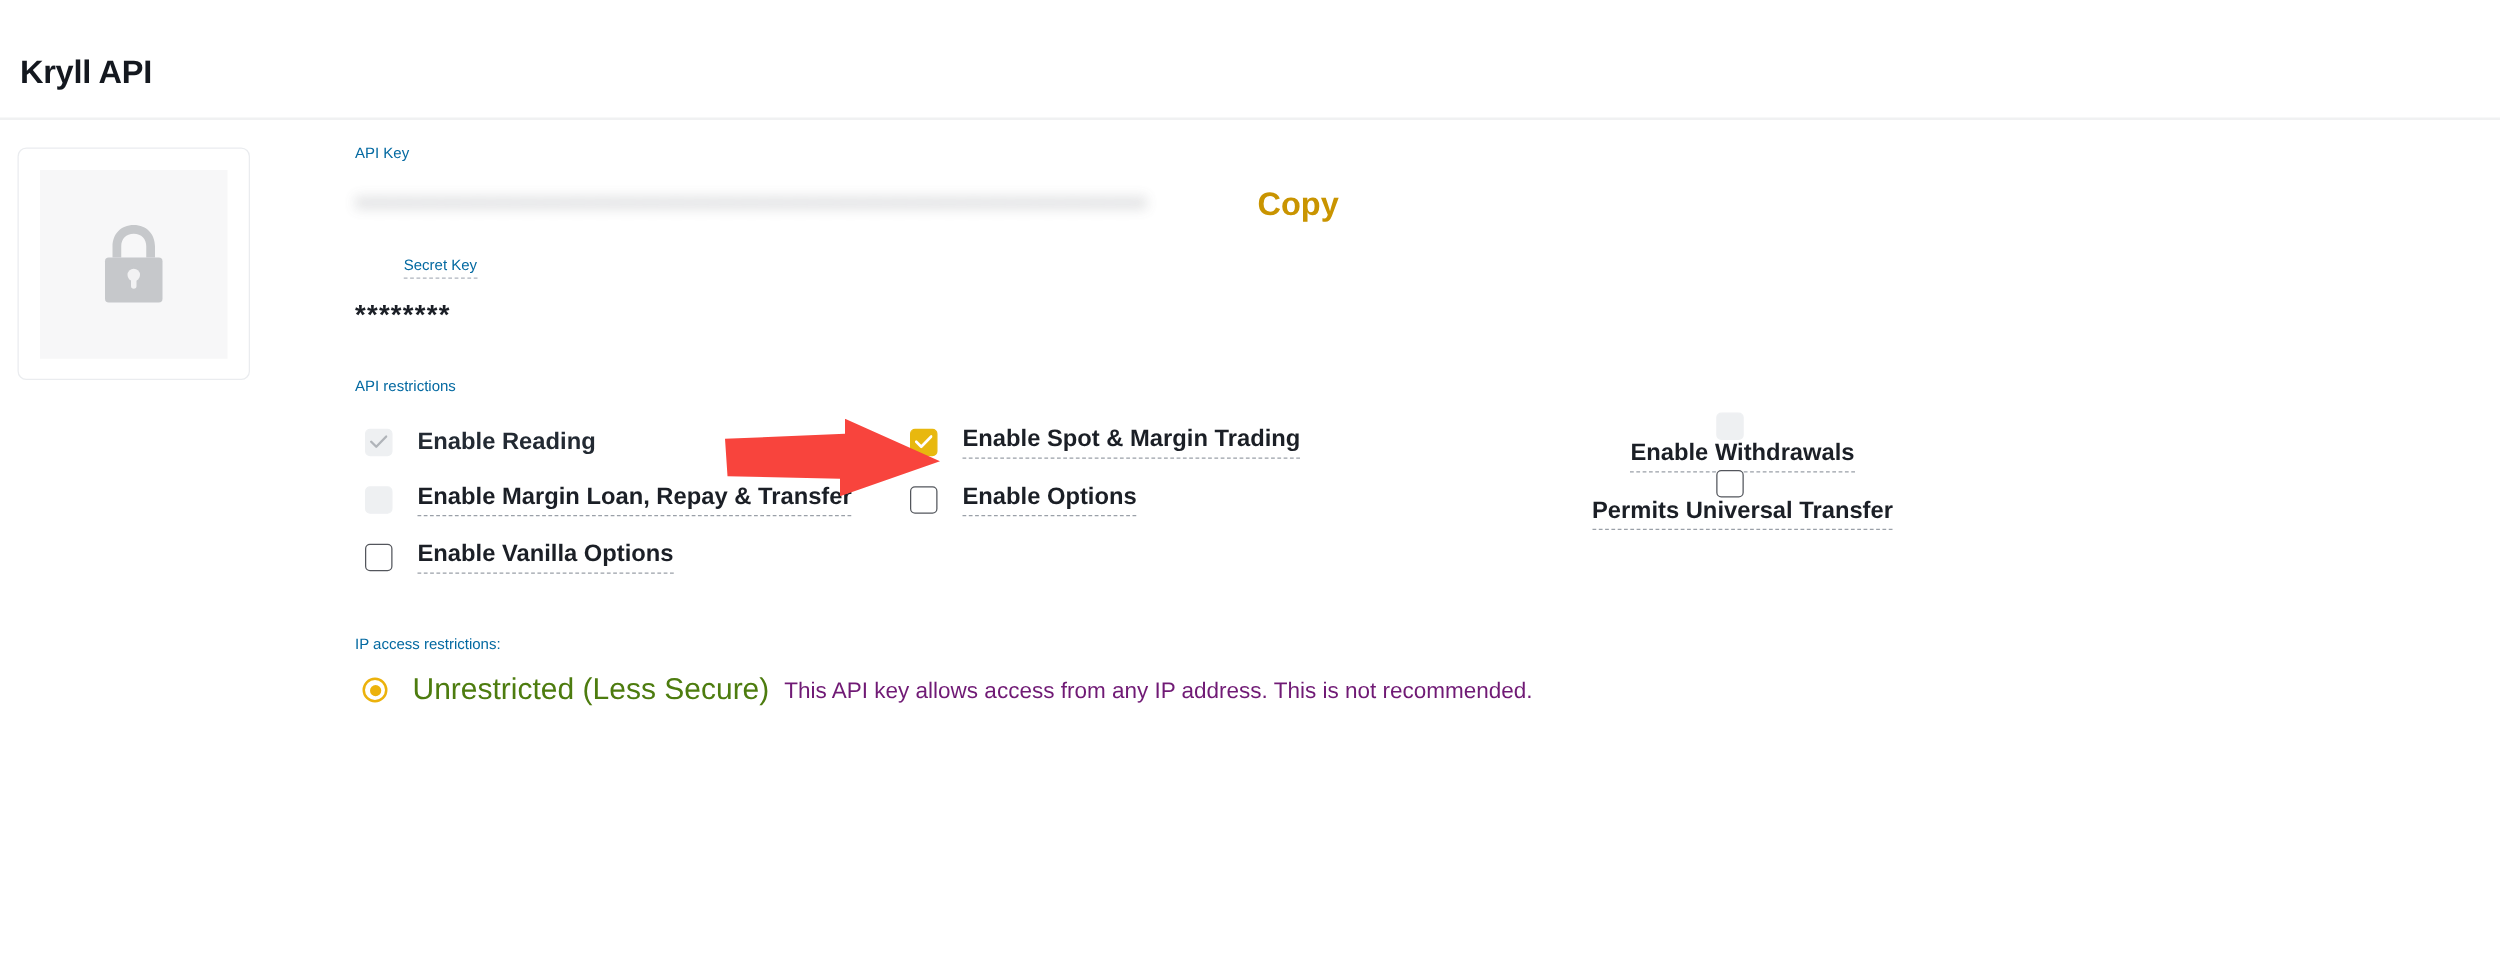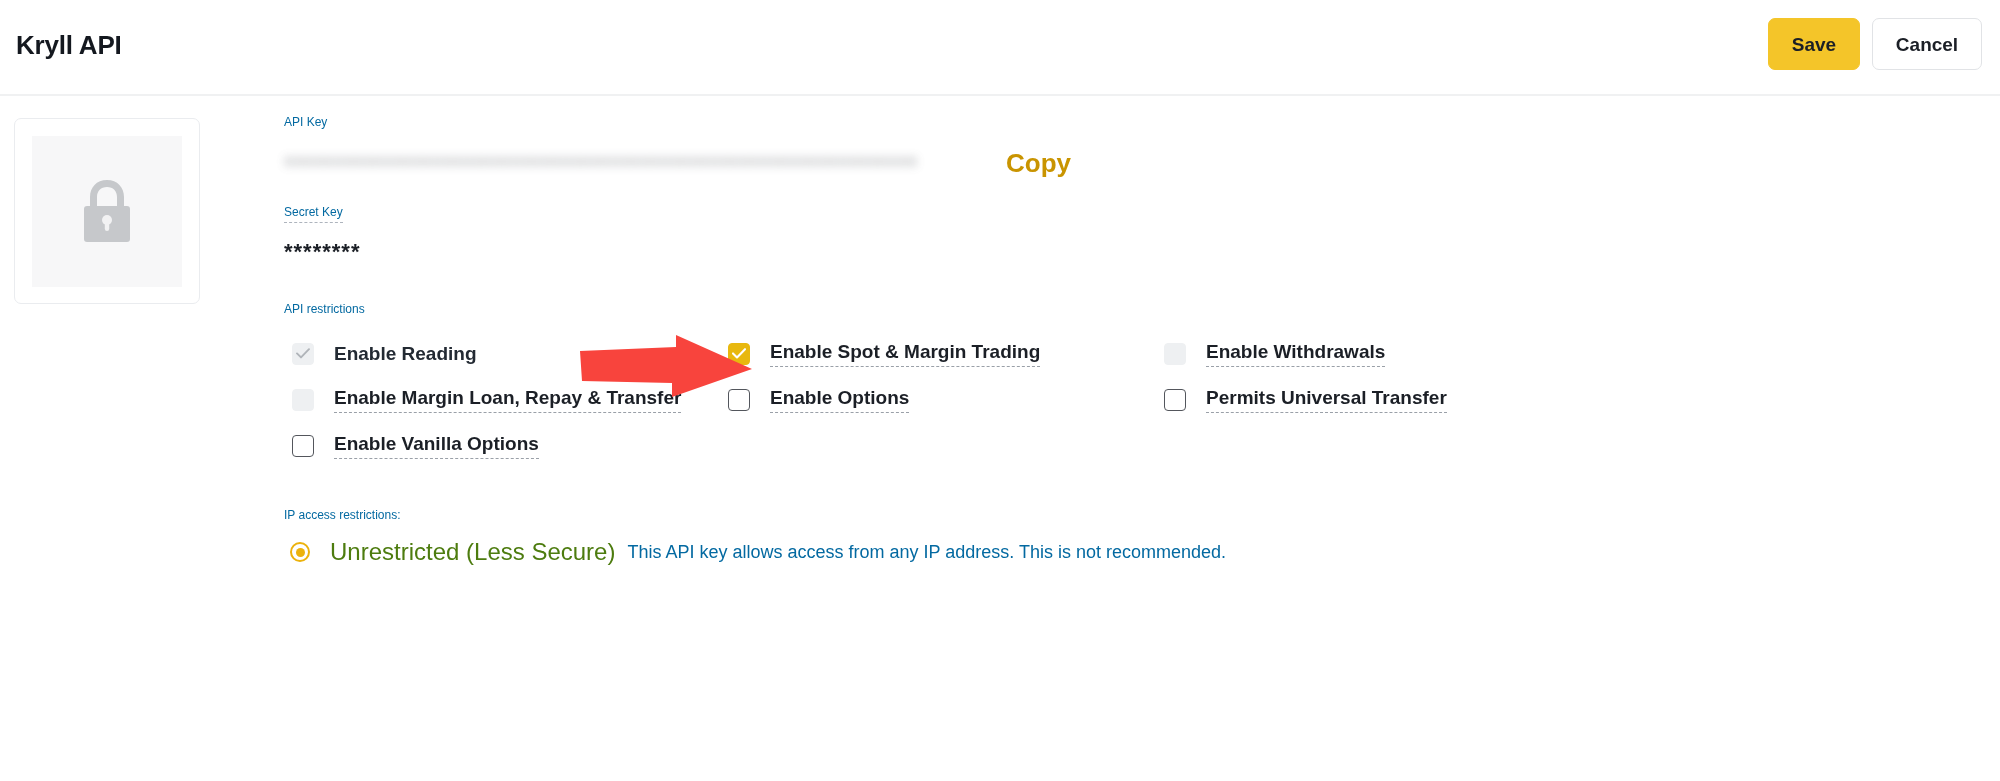--- a/index.html
+++ b/index.html
@@ -22,21 +22,21 @@
     position: relative;
     height: 96px;
     box-sizing: border-box;
     border-bottom: 2px solid #f0f1f2;
     display: flex;
     align-items: center;
   }
   .page-title {
     position: absolute;
     left: 16px;
-    top: 32px;
+    top: 44px;
     font-size: 26px;
     font-weight: bold;
     color: #14181f;
     letter-spacing: -0.2px;
     line-height: 1;
   }
   .header-actions {
     position: absolute;
     right: 18px;
     top: 18px;
@@ -144,21 +144,21 @@
   }
   .copy-link {
     margin-left: 36px;
     font-size: 26px;
     font-weight: bold;
     color: #c99400;
     cursor: pointer;
     line-height: 1;
   }
 
-  .secret-label { margin-top: 30px; }
+  .secret-label { margin-top: 30px; margin-left: 39px; }
   .secret-value {
     margin-top: 18px;
     font-size: 22px;
     font-weight: bold;
     letter-spacing: 1px;
     color: #1b1f26;
     line-height: 1;
     height: 20px;
   }
 
@@ -175,21 +175,21 @@
     align-items: center;
     font-weight: bold;
   }
   .cb-cell {
     display: flex;
     align-items: center;
     box-sizing: border-box;
   }
   .cb-cell.col1 { width: 444px; padding-left: 8px; }
   .cb-cell.col2 { width: 436px; }
-  .cb-cell.col3 { width: 440px; }
+  .cb-cell.col3 { width: 440px; flex-direction: column; }
 
   .cbox {
     width: 22px;
     height: 22px;
     border-radius: 4px;
     box-sizing: border-box;
     flex: 0 0 auto;
     display: flex;
     align-items: center;
     justify-content: center;
@@ -272,34 +272,30 @@
   .radio-label {
     margin-left: 20px;
     font-size: 24px;
     color: #4d7c0f;
     white-space: nowrap;
     line-height: 1;
   }
   .warn-text {
     margin-left: 12px;
     font-size: 18px;
-    color: #0369a1;
+    color: #701a75;
     white-space: nowrap;
     line-height: 1;
   }
 </style>
 </head>
 <body>
 
 <div class="header">
   <div class="page-title">Kryll API</div>
-  <div class="header-actions">
-    <div class="btn btn-save">Save</div>
-    <div class="btn btn-cancel">Cancel</div>
-  </div>
 </div>
 
 <div class="content">
 
   <div class="icon-card">
     <div class="icon-card-inner">
       <svg class="lock-glyph" width="58" height="70" viewBox="0 0 58 70">
         <path d="M29 4 C18.5 4 12 11.5 12 21 L12 30 L19 30 L19 21 C19 15 22.8 11 29 11 C35.2 11 39 15 39 21 L39 30 L46 30 L46 21 C46 11.5 39.5 4 29 4 Z" fill="#c6c8cb"></path>
         <rect x="6" y="30" width="46" height="36" rx="3" fill="#c6c8cb"></rect>
         <circle cx="29" cy="44" r="5" fill="#f2f2f3"></circle>

